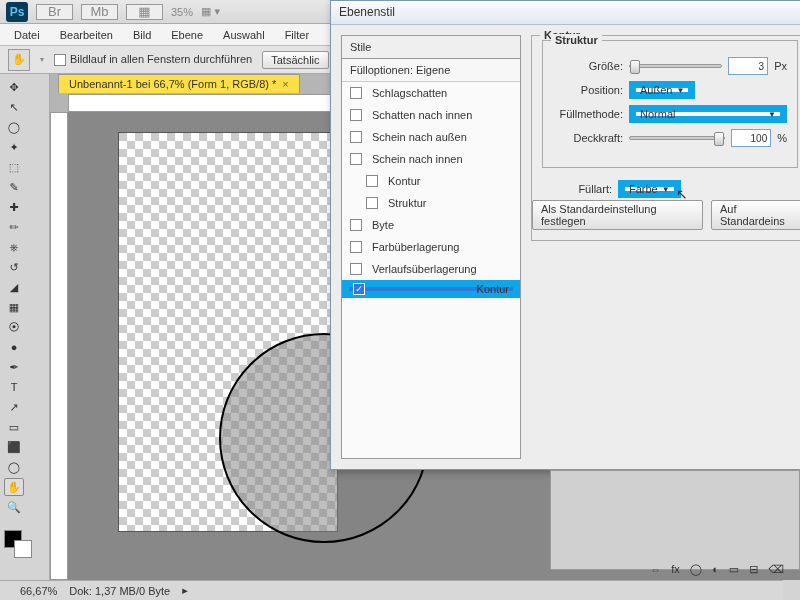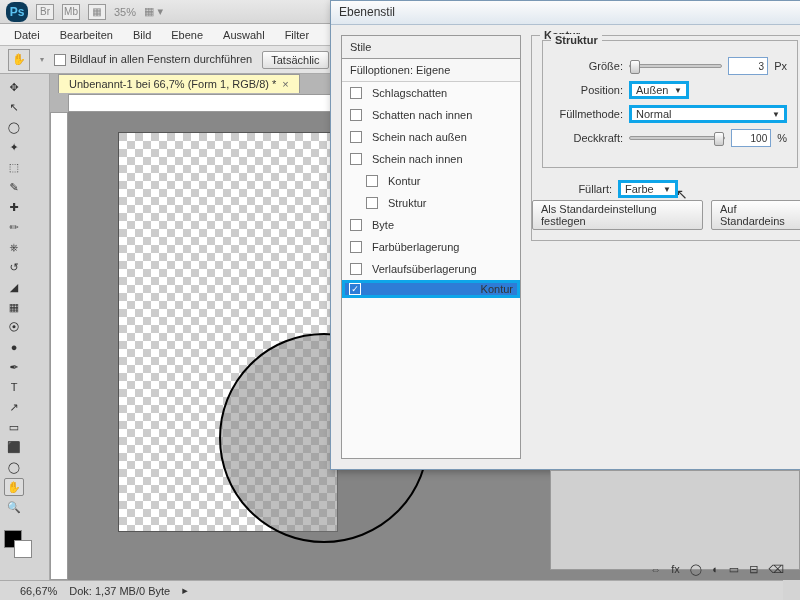--- a/index.html
+++ b/index.html
@@ -1,33 +1,33 @@
 <!DOCTYPE html>
 <html><head>
 <meta charset="utf-8">
 <style>
 *{box-sizing:border-box;margin:0;padding:0;font-family:Tahoma,Arial,sans-serif;font-size:11px;color:#333}
 body{background:#d4d4d4;width:800px;height:600px;overflow:hidden;position:relative}
 .topbar{height:24px;background:linear-gradient(#e8e8e8,#d8d8d8);border-bottom:1px solid #aaa;display:flex;align-items:center;padding:0 6px;gap:8px}
-.ps-logo{width:22px;height:20px;background:#0a3a5a;border-radius:8px;color:#5bc2f0;font-weight:bold;font-size:12px;display:flex;align-items:center;justify-content:center}
-.tb-box{width:18px;height:16px;border:1px solid #999;background:#eee;display:flex;align-items:center;justify-content:center;font-size:10px;color:#888}
+.ps-logo{width:22px;height:20px;background:#0a3a5a;border-radius:3px;color:#5bc2f0;font-weight:bold;font-size:12px;display:flex;align-items:center;justify-content:center}
+.tb-box{width:37px;height:16px;border:1px solid #999;background:#eee;display:flex;align-items:center;justify-content:center;font-size:13px;color:#888}
 .menubar{height:22px;background:#f4f4f4;border-bottom:1px solid #bbb;display:flex;align-items:center;padding:0 6px;gap:4px}
 .menubar span{padding:2px 8px;cursor:default}
 .optbar{height:28px;background:#e4e4e4;border-bottom:1px solid #aaa;display:flex;align-items:center;padding:0 8px;gap:10px}
 .tool-ico{width:22px;height:22px;border:1px solid #999;background:#ddd;display:flex;align-items:center;justify-content:center}
 .chk{width:12px;height:12px;border:1px solid #888;background:#fff;display:inline-block;vertical-align:middle;margin-right:4px}
 .btn{border:1px solid #999;background:linear-gradient(#fdfdfd,#e0e0e0);padding:2px 8px;border-radius:2px}
 .workspace{position:absolute;top:74px;left:0;right:0;bottom:20px;display:flex}
 .toolbox{width:50px;background:#d4d4d4;border-right:1px solid #aaa;padding:4px;display:flex;flex-wrap:wrap;gap:2px;align-content:flex-start}
 .tbtn{width:20px;height:18px;border:1px solid transparent;display:flex;align-items:center;justify-content:center;font-size:11px}
 .tbtn.active{background:#ddd;border:1px solid #888;border-radius:2px}
 .swatch{width:18px;height:18px;background:#000;border:1px solid #888;position:relative;margin-top:4px}
 .swatch2{width:18px;height:18px;background:#fff;border:1px solid #888;position:absolute;margin-left:10px;margin-top:-8px}
 .canvas-area{flex:1;background:#b5b5b5;position:relative;overflow:hidden}
-.doc-tab{position:absolute;top:0;left:8px;background:#fef9c3;border:1px solid #999;border-bottom:none;padding:3px 10px;font-size:10px}
+.doc-tab{position:absolute;top:0;left:8px;background:#fde047;border:1px solid #999;border-bottom:none;padding:3px 10px;font-size:10px}
 .doc-tab .x{margin-left:6px;color:#666}
 .ruler-h{position:absolute;top:20px;left:18px;right:0;height:18px;background:#fff;border:1px solid #999}
 .ruler-v{position:absolute;top:38px;left:0;width:18px;bottom:0;background:#fff;border:1px solid #999}
 .canvas-wrap{position:absolute;top:38px;left:18px;right:0;bottom:0;background:#888;overflow:hidden}
 .canvas{position:absolute;top:20px;left:50px;width:220px;height:400px;background:repeating-conic-gradient(#fff 0 25%,#ccc 0 50%) 0 0/16px 16px;border:1px solid #555}
 .circle{position:absolute;top:200px;left:100px;width:210px;height:210px;border-radius:50%;background:rgba(128,128,128,0.5);border:2px solid #000}
 .statusbar{position:absolute;bottom:0;left:0;right:17px;height:20px;background:#d8d8d8;border-top:1px solid #aaa;display:flex;align-items:center;padding:0 20px;gap:12px;font-size:10px}
 
 .dialog{position:absolute;top:0;left:330px;right:-20px;height:470px;background:#ededed;border:1px solid #7a98b4;box-shadow:2px 2px 8px rgba(0,0,0,0.3)}
 .dlg-title{height:24px;background:linear-gradient(#fcfcfc,#e0e8f0);border-bottom:1px solid #b0c0d0;padding:4px 8px;font-size:12px;color:#333}
@@ -41,21 +41,21 @@
 .style-item.sel .chk{background:#2e7cd6;border-color:#fff}
 .style-item.sel .chk::after{content:"✓";color:#fff;font-size:9px;display:block;text-align:center;line-height:10px}
 .settings{flex:1;position:relative}
 .fieldset{border:1px solid #aaa;margin-bottom:10px;padding:10px 10px 14px 10px;position:relative}
 .fieldset>.legend{position:absolute;top:-7px;left:8px;background:#ededed;padding:0 4px;font-weight:bold;font-size:11px}
 .row{display:flex;align-items:center;margin:6px 0;gap:6px}
 .row label{width:70px;text-align:right}
 .slider{flex:1;height:4px;background:#ccc;border:1px solid #999;position:relative;border-radius:2px}
 .slider .thumb{position:absolute;top:-5px;width:10px;height:14px;background:linear-gradient(#fff,#ccc);border:1px solid #888;border-radius:2px}
 .numbox{width:40px;height:18px;border:1px solid #7aa3d0;background:#fff;padding:1px 3px;text-align:right;font-size:10px}
-.sel{border:3px solid #0ea5e9;background:#fff;padding:1px 4px;height:18px;display:flex;align-items:center;gap:4px;min-width:60px;justify-content:space-between}
+.sel{border:7px solid #0ea5e9;background:#fff;padding:1px 4px;height:18px;display:flex;align-items:center;gap:4px;min-width:60px;justify-content:space-between}
 .sel .arr{font-size:8px}
 .colorbox{width:36px;height:16px;background:#000;border:1px solid #888}
 .bottom-btns{position:absolute;bottom:10px;left:0;display:flex;gap:8px}
 .panel-strip{position:absolute;right:0;top:470px;width:250px;height:100px;background:#d0d0d0;border:1px solid #999}
 .panel-icons{position:absolute;bottom:24px;right:16px;display:flex;gap:10px;color:#666;font-size:11px}
 .cursor{position:absolute;top:186px;left:676px;font-size:14px;pointer-events:none;z-index:999}
 </style>
 </head>
 <body>
 

